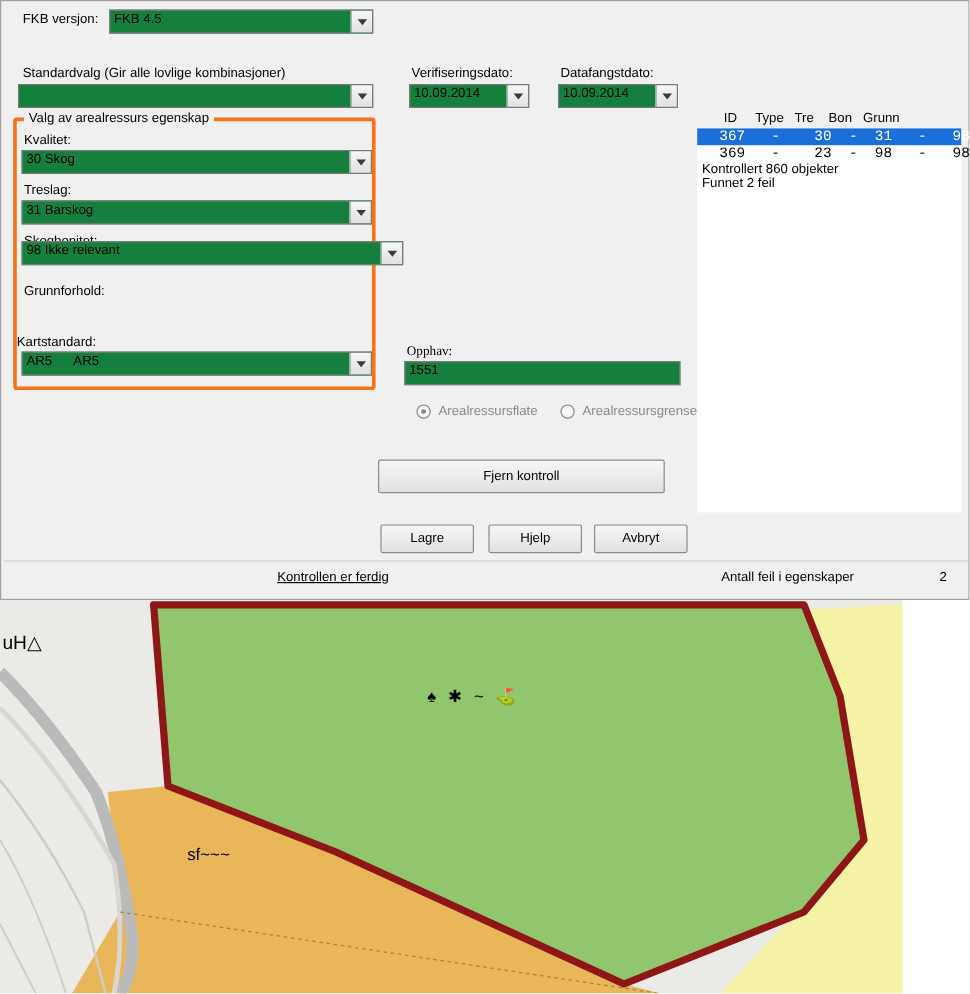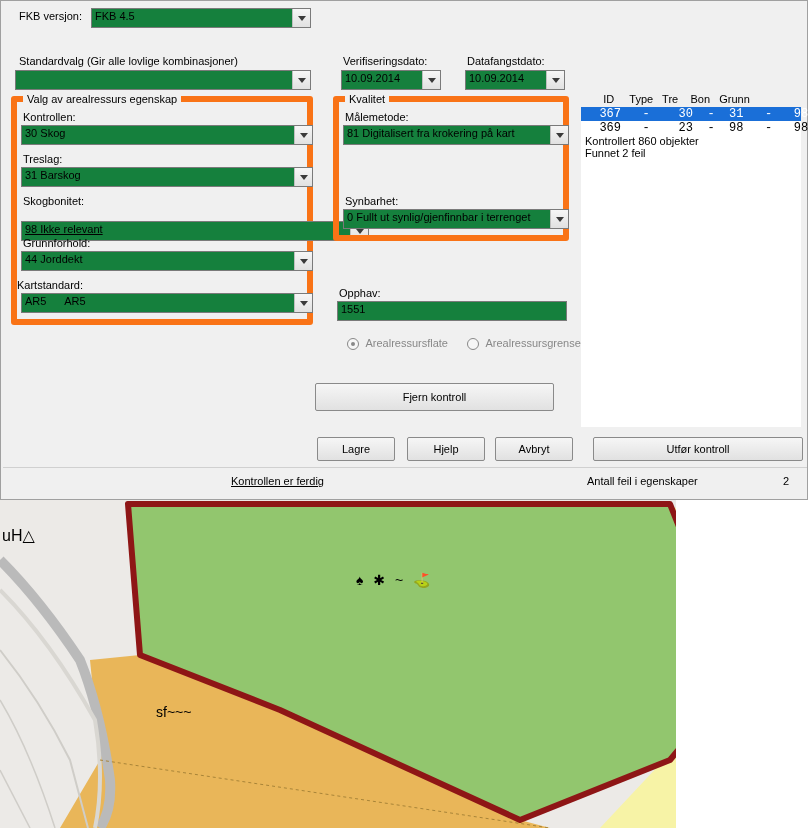--- a/index.html
+++ b/index.html
@@ -41,21 +41,21 @@
   }
   .combo-wrap {
     position: absolute;
     right: 0; top: 0; bottom: 0;
     width: 18px;
     border-left: 1px solid #bfbfbf;
     background: linear-gradient(#f6f6f6,#e1e1e1);
   }
   fieldset.group {
     position: absolute;
-    border: 6px solid #f97316;
+    border: 3px solid #f97316;
     border-radius: 3px;
     padding: 0;
     margin: 0;
   }
   fieldset.group > legend {
     font-size: 11px;
     padding: 0 4px;
     margin-left: 6px;
   }
   .btn {
@@ -101,21 +101,21 @@
     color: #fff;
     padding: 0 4px;
   }
   .row-norm {
     padding: 0 4px;
   }
   
   .map-wrap {
     position: absolute;
     left: 0; top: 500px;
-    width: 676px; height: 328px;
+    width: 752px; height: 328px;
     overflow: hidden;
   }
   svg.map { width: 808px; height: 328px; display: block; }
   .no-pointer { pointer-events: none; }
 </style>
 </head>
 <body>
 
 <div class="dialog">
 
@@ -139,93 +139,73 @@
 
   <div class="lbl" style="position:absolute; left:466px; top:54px;">Datafangstdato:</div>
   <div class="combo" style="position:absolute; left:464px; top:69px; width:100px;">
     <span>10.09.2014</span>
     <div class="combo-wrap"></div>
   </div>
 
   <fieldset class="group" style="left:10px; top:92px; width:302px; height:232px;">
     <legend>Valg av arealressurs egenskap</legend>
 
-    <div class="lbl" style="position:absolute; left:6px; top:6px;">Kontrollen:</div>
+    <div class="lbl" style="position:absolute; left:6px; top:6px;">Kvalitet:</div>
     <div class="combo" style="position:absolute; left:4px; top:20px; width:292px;">
       <span>30 Skog</span>
       <div class="combo-wrap"></div>
     </div>
 
     <div class="lbl" style="position:absolute; left:6px; top:48px;">Treslag:</div>
     <div class="combo" style="position:absolute; left:4px; top:62px; width:292px;">
       <span>31 Barskog</span>
       <div class="combo-wrap"></div>
     </div>
 
     <div class="lbl" style="position:absolute; left:6px; top:90px;">Skogbonitet:</div>
-    <div class="combo" style="position:absolute; left:4px; top:116px; width:348px;text-decoration:underline;">
+    <div class="combo" style="position:absolute; left:4px; top:96px; width:318px;">
       <span>98 Ikke relevant</span>
       <div class="combo-wrap"></div>
     </div>
 
     <div class="lbl" style="position:absolute; left:6px; top:132px;">Grunnforhold:</div>
-    <div class="combo" style="position:absolute; left:4px; top:146px; width:292px;">
-      <span>44 Jorddekt</span>
-      <div class="combo-wrap"></div>
-    </div>
 
     <div class="lbl" style="position:absolute; left:0; top:174px;">Kartstandard:</div>
     <div class="combo" style="position:absolute; left:4px; top:188px; width:292px;">
       <span style="white-space:pre">AR5      AR5</span>
       <div class="combo-wrap"></div>
     </div>
   </fieldset>
 
-  <fieldset class="group" style="left:332px; top:92px; width:236px; height:148px;">
-    <legend>Kvalitet</legend>
-
-    <div class="lbl" style="position:absolute; left:6px; top:6px;">Målemetode:</div>
-    <div class="combo" style="position:absolute; left:4px; top:20px; width:226px;">
-      <span>81 Digitalisert fra krokering på kart</span>
-      <div class="combo-wrap"></div>
-    </div>
-
-    <div class="lbl" style="position:absolute; left:6px; top:90px;">Synbarhet:</div>
-    <div class="combo" style="position:absolute; left:4px; top:104px; width:226px;">
-      <span>0 Fullt ut synlig/gjenfinnbar i terrenget</span>
-      <div class="combo-wrap"></div>
-    </div>
-  </fieldset>
-
-  <div class="lbl" style="position:absolute; left:338px; top:286px;">Opphav:</div>
+
+  <div class="lbl" style="position:absolute; left:338px; top:286px;font-family:Liberation Serif, serif;">Opphav:</div>
   <div class="txtbox" style="position:absolute; left:336px; top:300px; width:230px;">
     <span>1551</span>
   </div>
 
   <div style="position:absolute; left:346px; top:336px;">
     <span class="radio-dot checked"></span>
     <span class="radio-lbl">Arealressursflate</span>
   </div>
   <div style="position:absolute; left:466px; top:336px;">
     <span class="radio-dot"></span>
     <span class="radio-lbl">Arealressursgrense</span>
   </div>
 
   <button class="btn" style="position:absolute; left:314px; top:382px; width:239px; height:28px;">Fjern kontroll</button>
 
   <button class="btn" style="position:absolute; left:316px; top:436px; width:78px;">Lagre</button>
   <button class="btn" style="position:absolute; left:406px; top:436px; width:78px;">Hjelp</button>
   <button class="btn" style="position:absolute; left:494px; top:436px; width:78px;">Avbryt</button>
 
-  <button class="btn" style="position:absolute; left:592px; top:436px; width:210px;">Utfør kontroll</button>
 
   <div style="position:absolute; left:2px; top:466px; width:804px; height:1px; background:#d0d0d0;"></div>
 
   <div class="lbl" style="position:absolute; left:230px; top:474px;text-decoration:underline;">Kontrollen er ferdig</div>
-  <div class="lbl" style="position:absolute; left:586px; top:474px;">Antall feil i egenskaper</div>
+  <div class="lbl" style="position:absolute; left:600px; top:474px;">Antall feil i egenskaper</div>
   <div class="lbl" style="position:absolute; left:782px; top:474px;">2</div>
 
   <div class="lbl" style="position:absolute; left:590px; top:92px; white-space:pre;">    ID     Type   Tre    Bon   Grunn</div>
 
   <div class="right-panel" style="top:106px; height:320px;">
     <div class="row-sel" style="white-space:pre;">  367   -    30  -  31   -   98  -    44</div>
     <div class="row-norm" style="white-space:pre;">  369   -    23  -  98   -   98  -    43</div>
     <div class="row-norm" style="font-family:Tahoma,Arial,sans-serif; font-size:11px;">Kontrollert 860 objekter</div>
     <div class="row-norm" style="font-family:Tahoma,Arial,sans-serif; font-size:11px;">Funnet 2 feil</div>
   </div>

